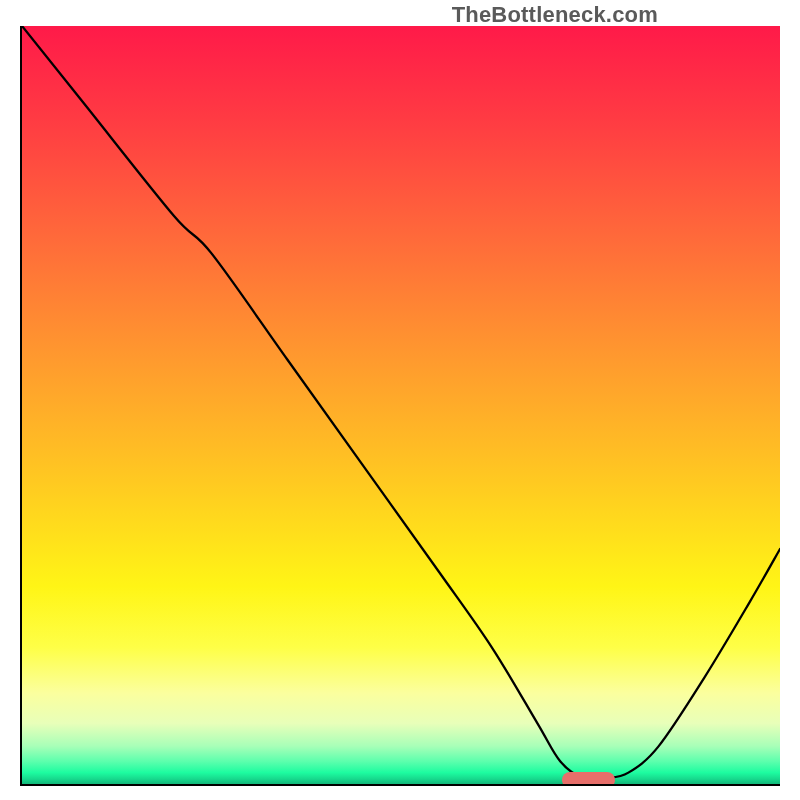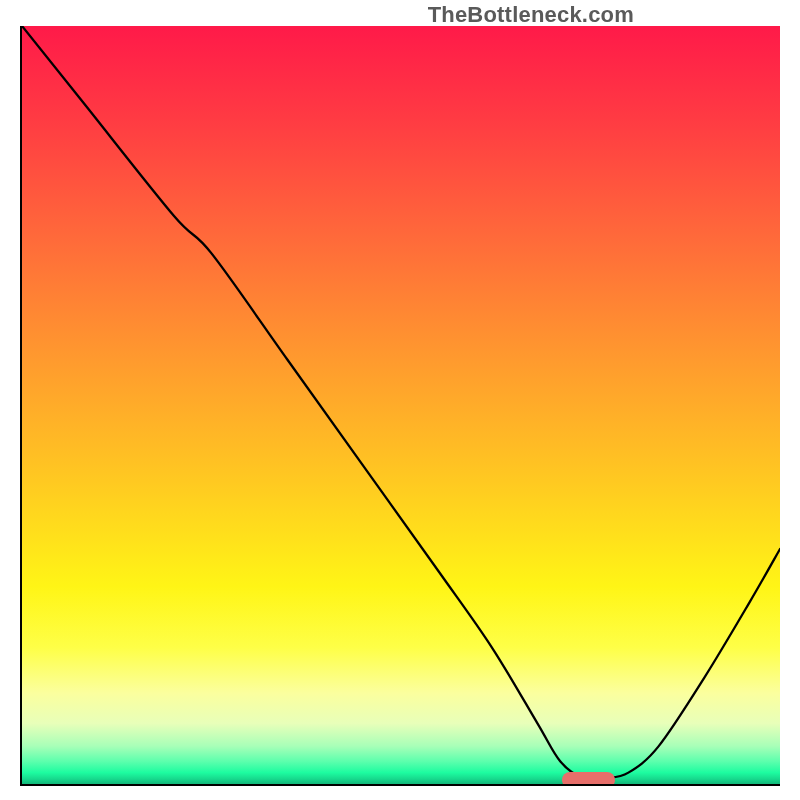--- a/index.html
+++ b/index.html
@@ -8,20 +8,21 @@
     width: 800px;
     height: 800px;
     overflow: hidden;
     background: #ffffff;
     font-family: Arial, Helvetica, sans-serif;
   }
   .wrap {
     position: relative;
     width: 648px;
     height: 800px;
+    padding-left: 24px;
   }
   .watermark {
     position: absolute;
     top: 2px;
     right: 14px;
     font-size: 22px;
     font-weight: 600;
     color: #5a5a5a;
     letter-spacing: 0.2px;
     user-select: none;

